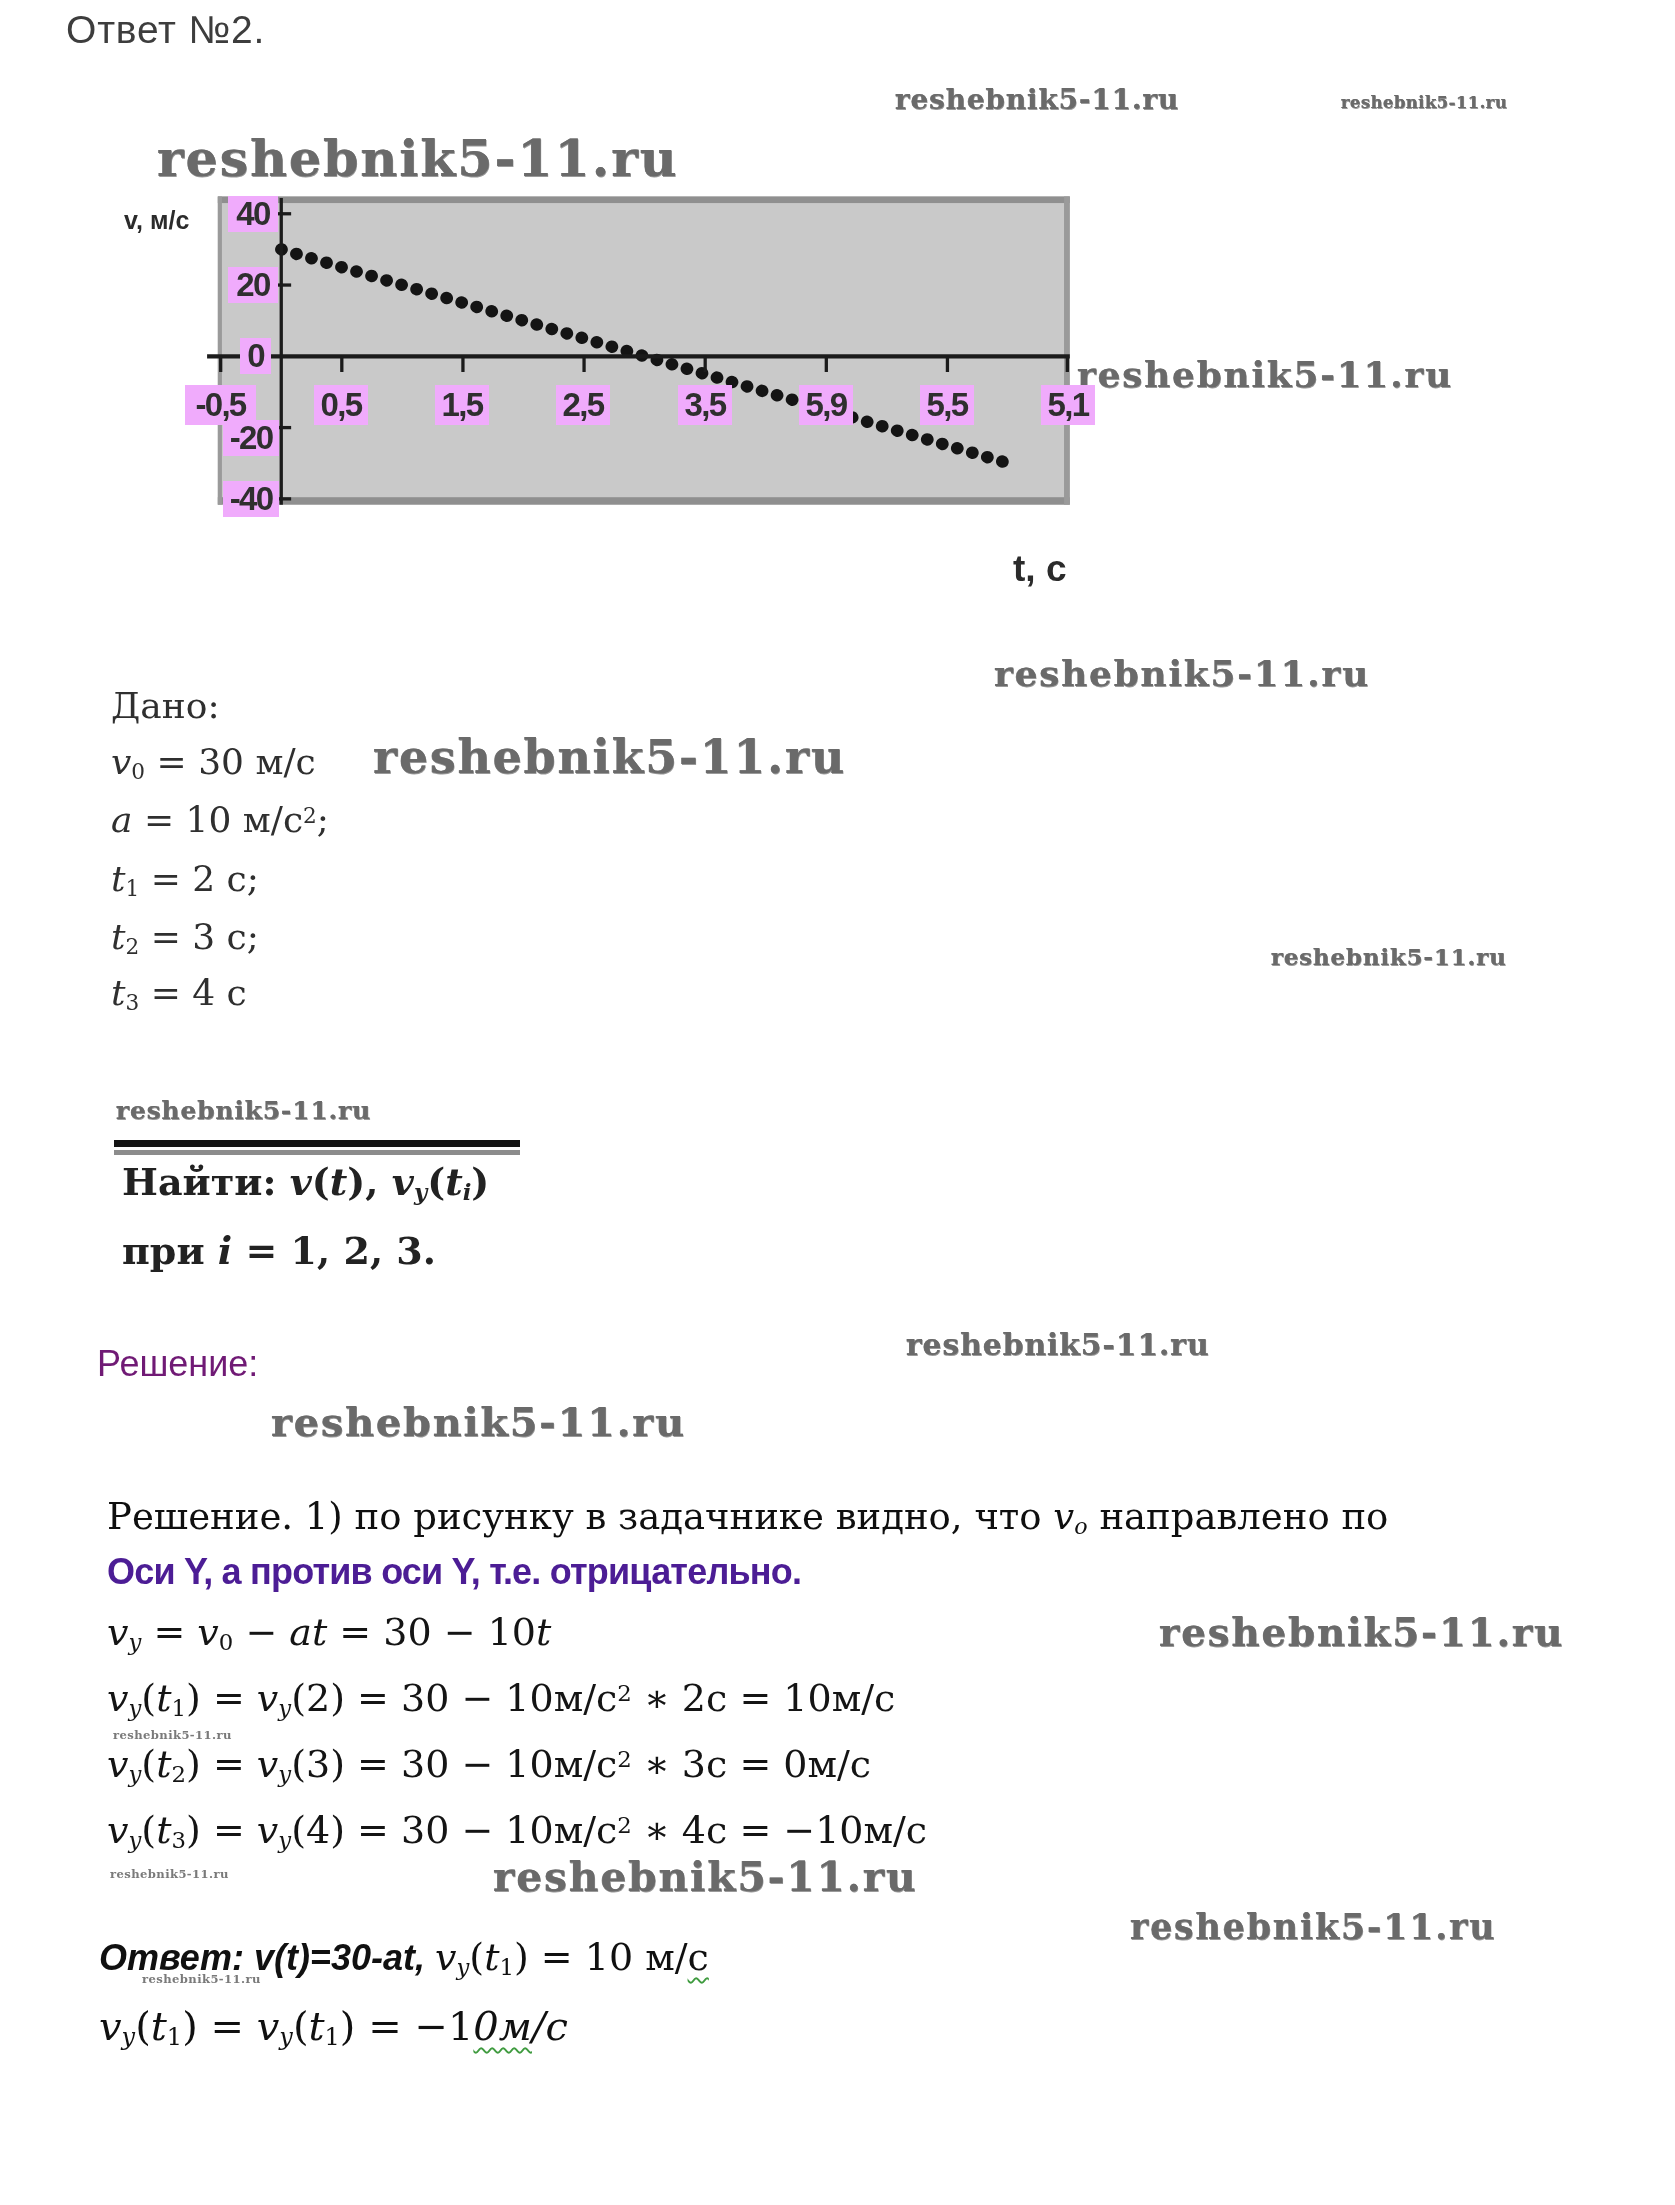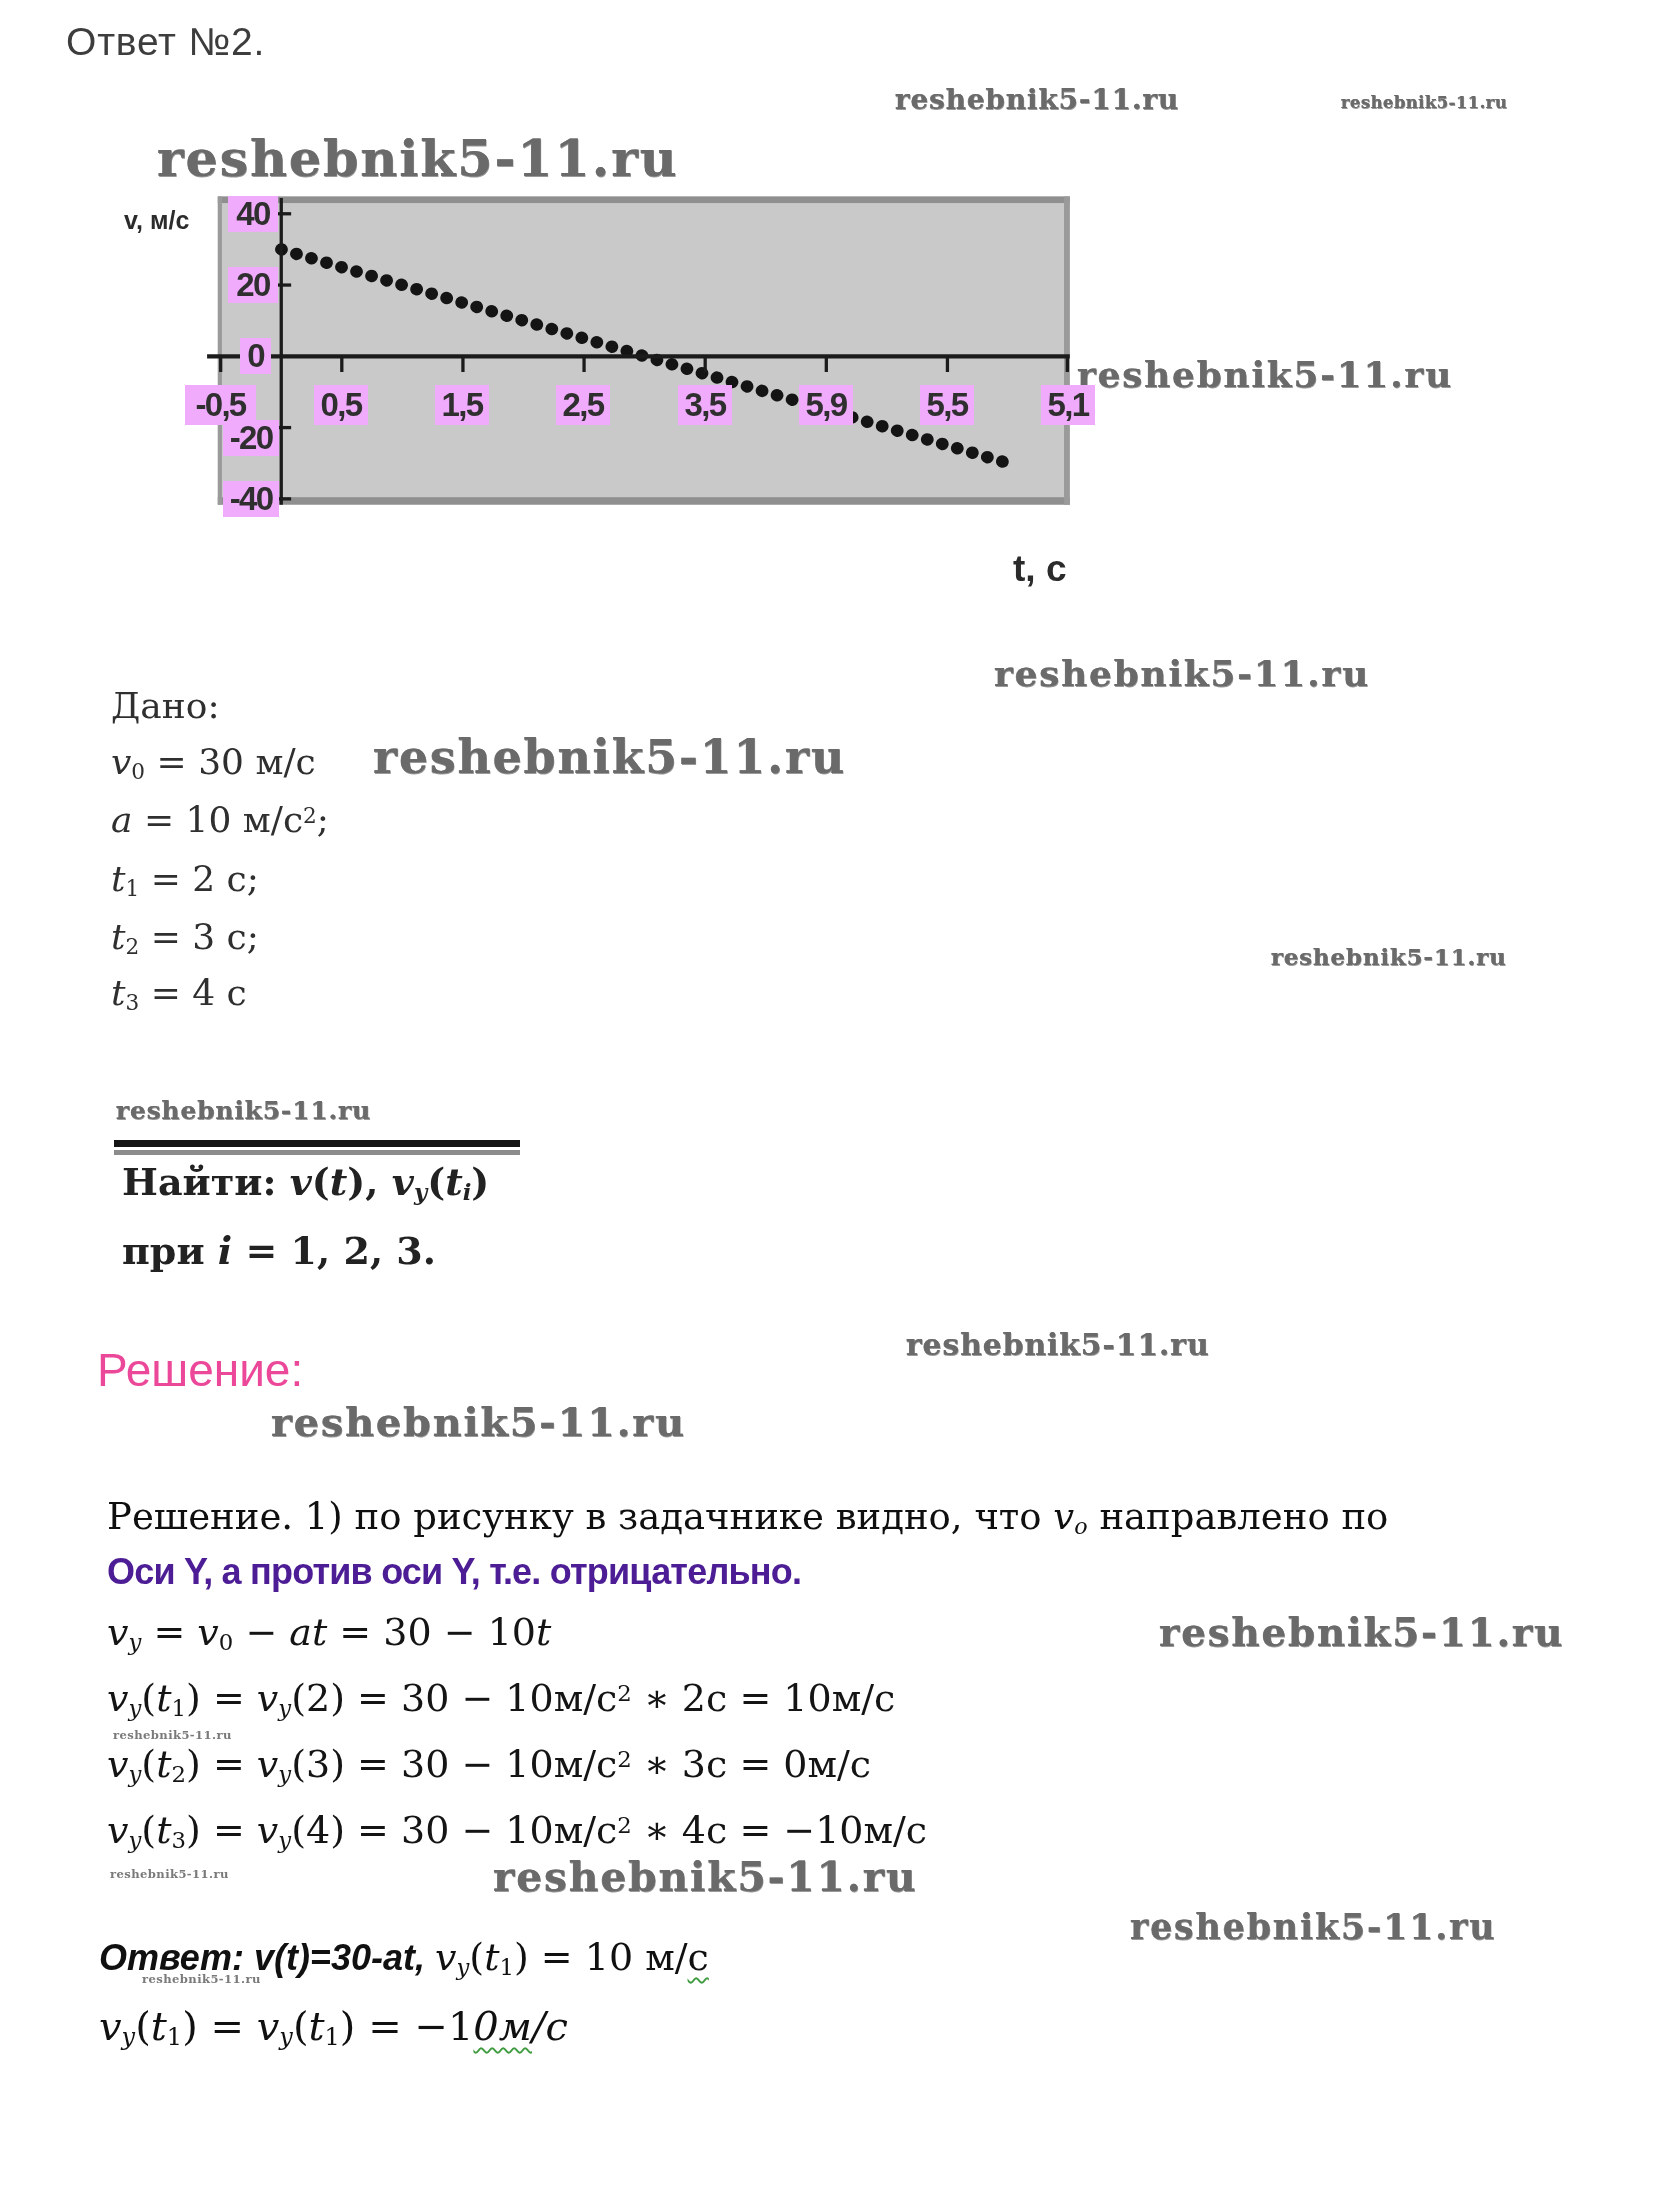--- a/index.html
+++ b/index.html
@@ -5,21 +5,21 @@
   html,body{margin:0;padding:0;}
   body{width:1676px;height:2205px;background:#ffffff;position:relative;overflow:hidden;
        font-family:"DejaVu Serif",serif;}
   .abs{position:absolute;white-space:nowrap;}
   .it{font-style:italic;}
   .sq{text-decoration:underline;text-decoration-style:wavy;text-decoration-color:#3f9b3f;
       text-decoration-thickness:2.1px;text-underline-offset:6.6px;}
   sub{font-size:60%;vertical-align:-18%;}
   sup{font-size:60%;vertical-align:38%;}
 
-  .doc-title{left:66px;top:20px;font-family:"Liberation Sans",sans-serif;font-size:39px;
+  .doc-title{left:66px;top:8px;font-family:"Liberation Sans",sans-serif;font-size:39px;
              color:#3d3d3d;letter-spacing:0.8px;}
 
   .wm{font-family:"DejaVu Serif",serif;font-weight:700;color:#6a6a6a;letter-spacing:1.7px;
       text-shadow:0.5px 0.5px 0 #9a9a9a, -0.3px 0 0 #8a8a8a;text-align:right;}
   .wm.tiny{letter-spacing:0.4px;color:#7a7a7a;text-shadow:none;}
 
   
   .chart{left:190px;top:194px;width:887px;height:323px;}
   .chart svg{position:absolute;left:0;top:0;}
   .xlab,.ylab{position:absolute;background:#f0abfc;font-family:"Liberation Sans",sans-serif;
@@ -29,21 +29,21 @@
   .axis-title{font-family:"Liberation Sans",sans-serif;font-weight:700;color:#2b2b2b;}
 
   .serifline{font-size:36px;color:#2f2f2f;}
   .given-line{left:111px;}
   .find-line{left:122px;font-size:38px;font-weight:700;color:#222;}
   .sep{left:114px;top:1140px;width:406px;}
   .sep .b1{height:7.4px;background:#141414;}
   .sep .b2{height:5px;background:#8c8c8c;margin-top:2.5px;}
 
   .solution-heading{left:97px;top:1343px;font-family:"Liberation Sans",sans-serif;
-      font-size:46px;color:#ec4899;}
+      font-size:36px;color:#701a75;}
   .para1{left:107px;top:1495px;font-size:37px;color:#0f0f0f;}
   .para2{left:107px;top:1551px;font-family:Liberation Sans, sans-serif;font-weight:700;
       font-size:36px;letter-spacing:-0.8px;color:#4c1d95;}
   .eq{left:107px;font-size:38px;color:#141414;}
   .ans1{left:99px;top:1935px;font-size:38px;color:#101010;}
   .ans1 .pre{font-family:"Liberation Sans",sans-serif;font-weight:700;font-style:italic;
       font-size:36px;}
   .ans2{left:99px;top:2003px;font-size:40px;color:#101010;}
 </style>
 </head>

